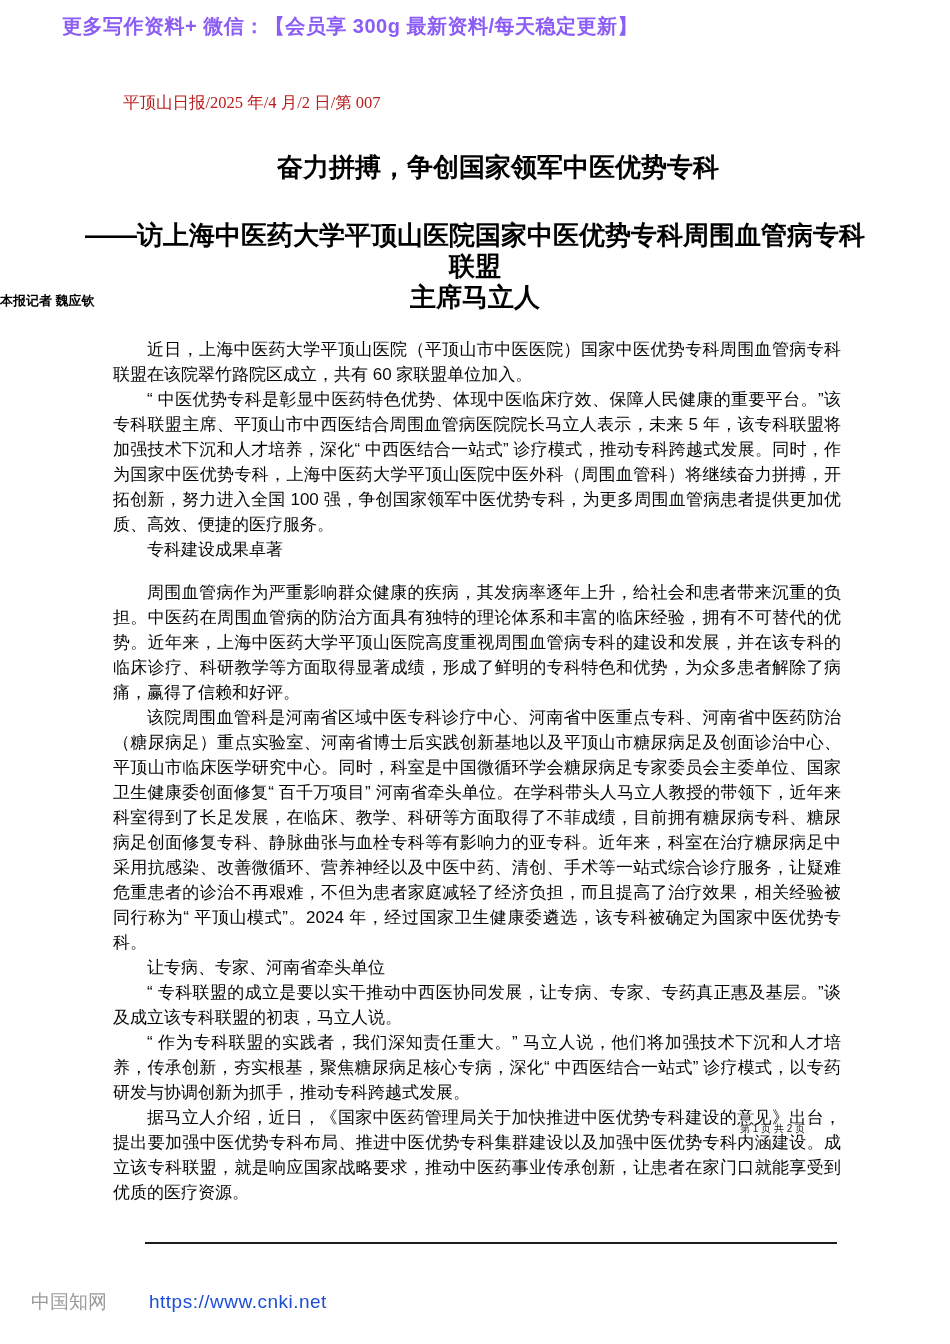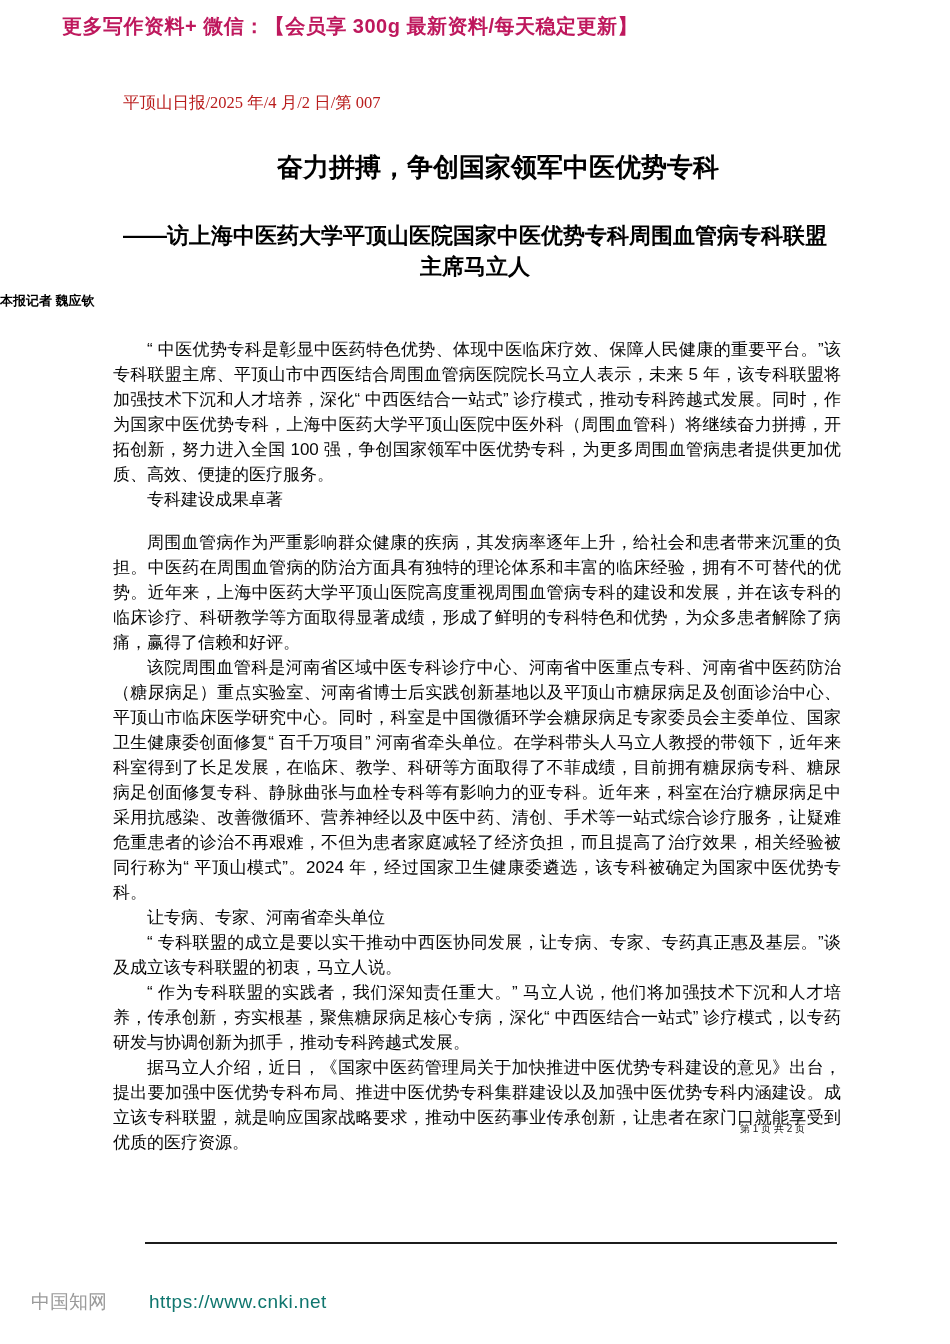--- a/index.html
+++ b/index.html
@@ -41,21 +41,21 @@
     font-weight: bold;
     padding-left: 23px;
   }
   .subtitle {
     position: absolute;
     left: 75px;
     top: 220px;
     width: 800px;
     margin: 0;
     text-align: center;
-    font-size: 22px;
+    font-size: 26px;
     font-weight: bold;
     line-height: 31px;
   }
   .byline {
     position: absolute;
     left: 0;
     top: 292px;
     width: 100%;
     text-align: left;
     font-size: 13px;
@@ -105,48 +105,49 @@
     white-space: nowrap;
   }
   .watermark .site-name { margin-right: 42px; }
   .watermark .site-url { letter-spacing: 0.5px; }
 </style>
 </head>
 <body>
 
 <div class="page">
 
-  <div class="promo" style="color: #be185d;">更多写作资料+ 微信：【会员享 300g 最新资料/每天稳定更新】</div>
+  <div class="promo" style="color: #8b5cf6;">更多写作资料+ 微信：【会员享 300g 最新资料/每天稳定更新】</div>
 
   <div class="source">
     <div>平顶山日报/2025 年/4 月/2 日/第 007</div>
   </div>
 
   <h1 class="title">奋力拼搏，争创国家领军中医优势专科</h1>
 
   <h2 class="subtitle">
     <div>——访上海中医药大学平顶山医院国家中医优势专科周围血管病专科联盟</div>
     <div>主席马立人</div>
   </h2>
 
   <div class="byline">本报记者 魏应钦</div>
 
   <div class="article-body">
+      <div class="para body">近日，上海中医药大学平顶山医院（平顶山市中医医院）国家中医优势专科周围血管病专科联盟在该院翠竹路院区成立，共有 60 家联盟单位加入。</div>
       <div class="para body">“ 中医优势专科是彰显中医药特色优势、体现中医临床疗效、保障人民健康的重要平台。”该专科联盟主席、平顶山市中西医结合周围血管病医院院长马立人表示，未来 5 年，该专科联盟将加强技术下沉和人才培养，深化“ 中西医结合一站式” 诊疗模式，推动专科跨越式发展。同时，作为国家中医优势专科，上海中医药大学平顶山医院中医外科（周围血管科）将继续奋力拼搏，开拓创新，努力进入全国 100 强，争创国家领军中医优势专科，为更多周围血管病患者提供更加优质、高效、便捷的医疗服务。</div>
       <div class="para subheading">专科建设成果卓著</div>
       <div class="para spacer"></div>
       <div class="para body">周围血管病作为严重影响群众健康的疾病，其发病率逐年上升，给社会和患者带来沉重的负担。中医药在周围血管病的防治方面具有独特的理论体系和丰富的临床经验，拥有不可替代的优势。近年来，上海中医药大学平顶山医院高度重视周围血管病专科的建设和发展，并在该专科的临床诊疗、科研教学等方面取得显著成绩，形成了鲜明的专科特色和优势，为众多患者解除了病痛，赢得了信赖和好评。</div>
       <div class="para body">该院周围血管科是河南省区域中医专科诊疗中心、河南省中医重点专科、河南省中医药防治（糖尿病足）重点实验室、河南省博士后实践创新基地以及平顶山市糖尿病足及创面诊治中心、平顶山市临床医学研究中心。同时，科室是中国微循环学会糖尿病足专家委员会主委单位、国家卫生健康委创面修复“ 百千万项目” 河南省牵头单位。在学科带头人马立人教授的带领下，近年来科室得到了长足发展，在临床、教学、科研等方面取得了不菲成绩，目前拥有糖尿病专科、糖尿病足创面修复专科、静脉曲张与血栓专科等有影响力的亚专科。近年来，科室在治疗糖尿病足中采用抗感染、改善微循环、营养神经以及中医中药、清创、手术等一站式综合诊疗服务，让疑难危重患者的诊治不再艰难，不但为患者家庭减轻了经济负担，而且提高了治疗效果，相关经验被同行称为“ 平顶山模式”。2024 年，经过国家卫生健康委遴选，该专科被确定为国家中医优势专科。</div>
       <div class="para subheading">让专病、专家、河南省牵头单位</div>
       <div class="para body">“ 专科联盟的成立是要以实干推动中西医协同发展，让专病、专家、专药真正惠及基层。”谈及成立该专科联盟的初衷，马立人说。</div>
       <div class="para body">“ 作为专科联盟的实践者，我们深知责任重大。” 马立人说，他们将加强技术下沉和人才培养，传承创新，夯实根基，聚焦糖尿病足核心专病，深化“ 中西医结合一站式” 诊疗模式，以专药研发与协调创新为抓手，推动专科跨越式发展。</div>
       <div class="para body">据马立人介绍，近日，《国家中医药管理局关于加快推进中医优势专科建设的意见》出台，提出要加强中医优势专科布局、推进中医优势专科集群建设以及加强中医优势专科内涵建设。成立该专科联盟，就是响应国家战略要求，推动中医药事业传承创新，让患者在家门口就能享受到优质的医疗资源。</div>
     </div>
 
   <div class="page-indicator">第 1 页 共 2 页</div>
 
   <hr class="footer-rule">
 
   <div class="watermark">
-    <span class="site-name" style="color: rgb(154, 154, 154);">中国知网</span><span class="site-url" style="color: #0f766e;">https://www.cnki.net</span>
+    <span class="site-name" style="color: rgb(154, 154, 154);">中国知网</span><span class="site-url" style="color: #1d4ed8;">https://www.cnki.net</span>
   </div>
 
 </div>
 
 </body></html>

